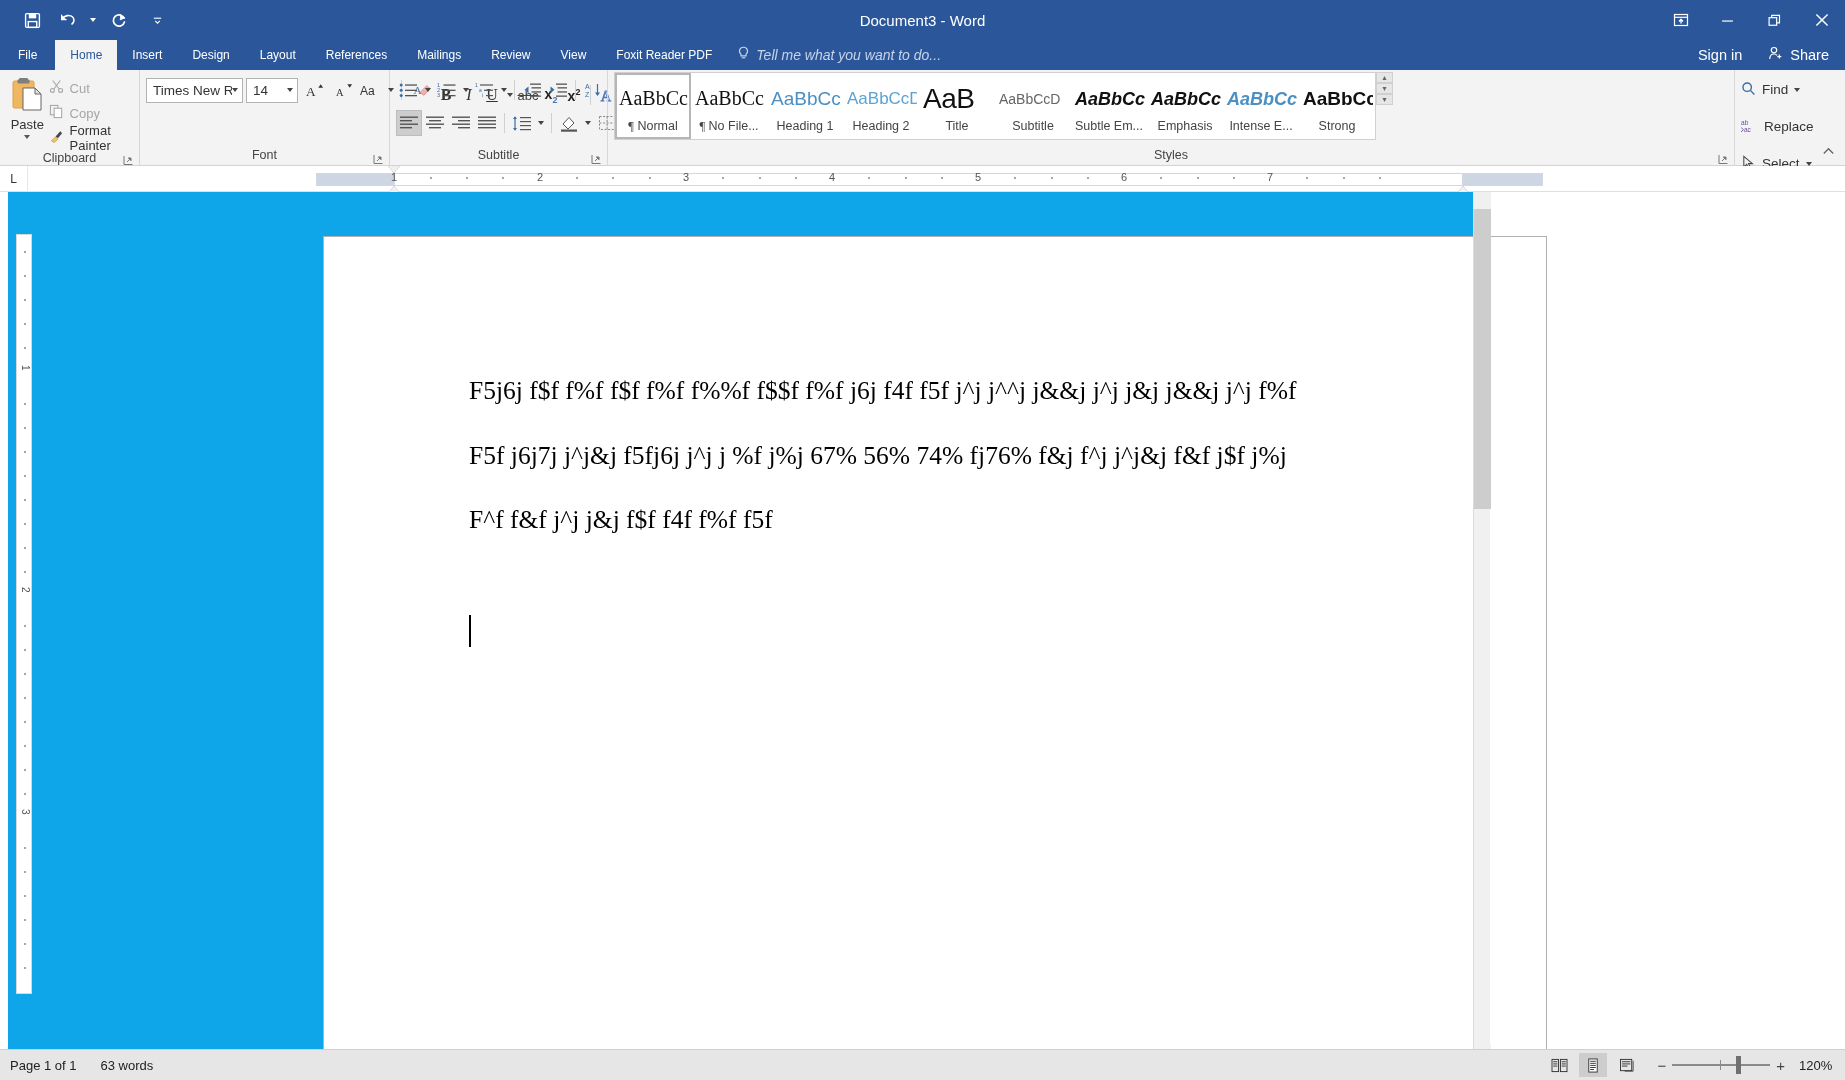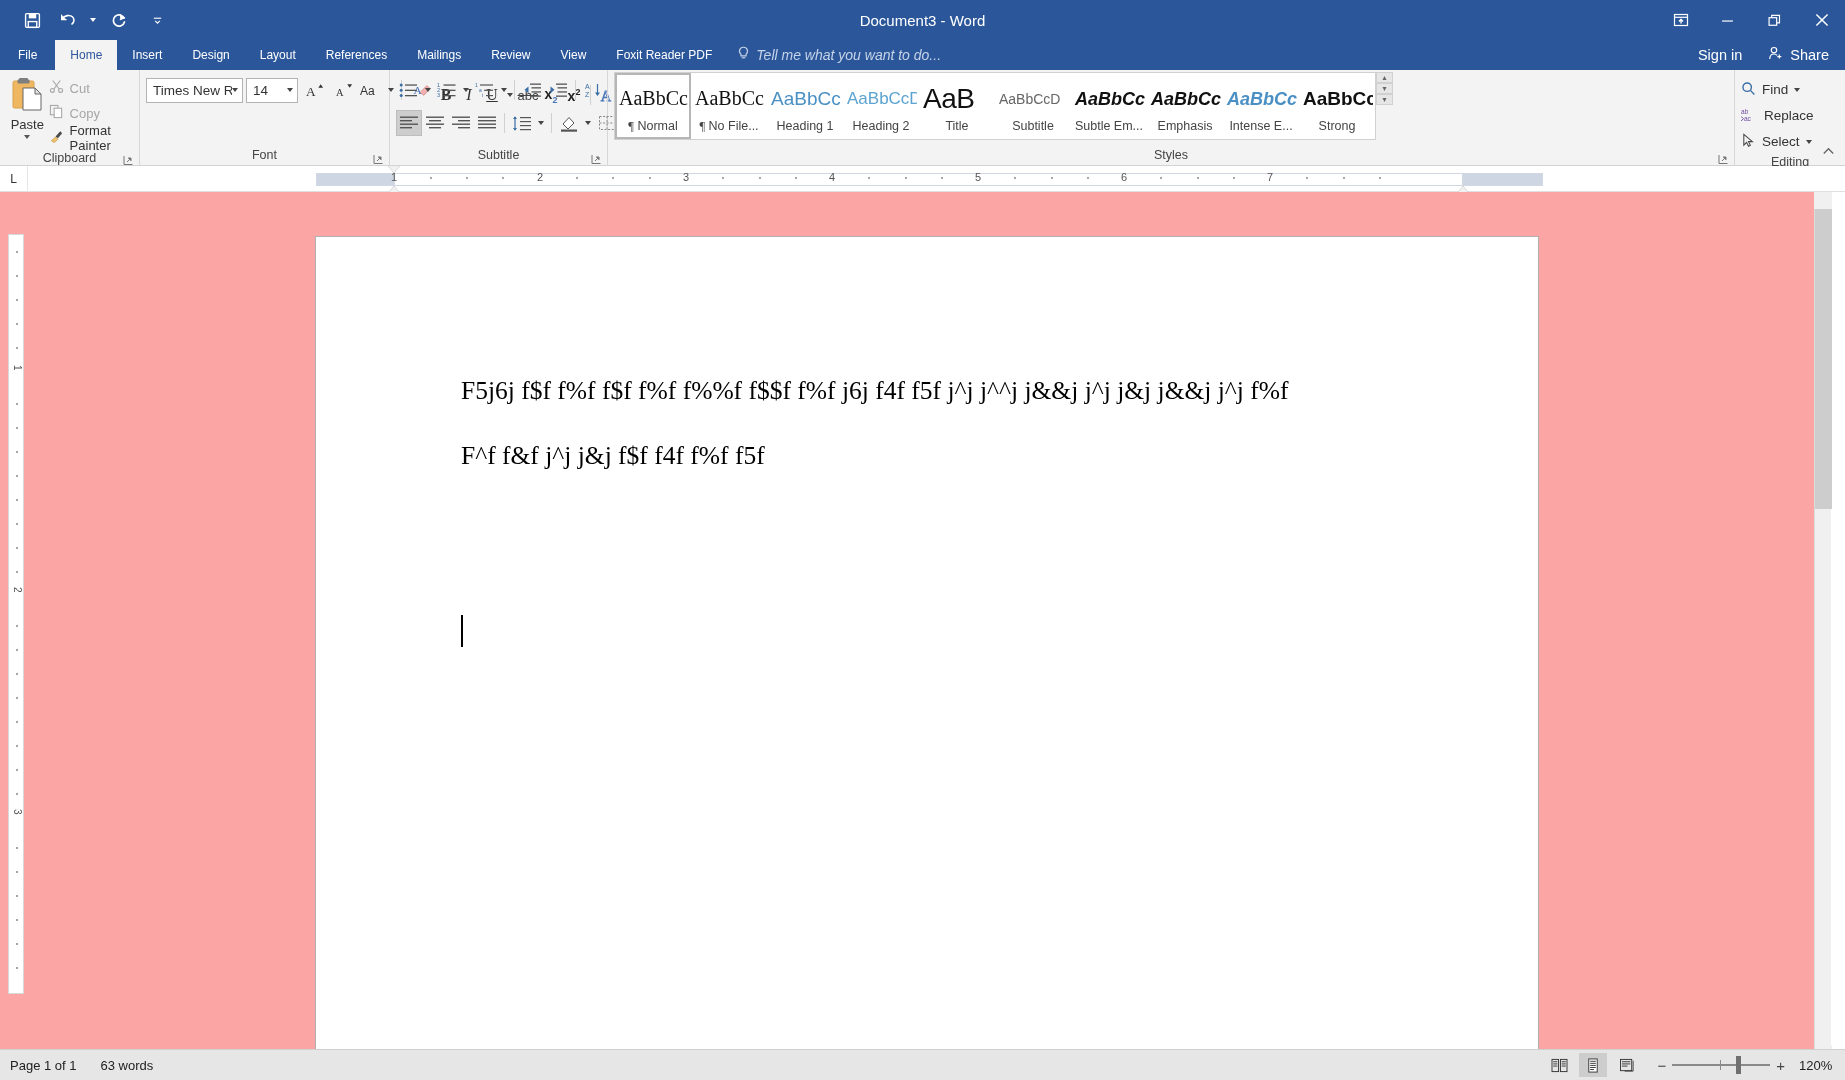--- a/index.html
+++ b/index.html
@@ -239,22 +239,22 @@
   }
   .im-bot {
     border-left: 6px solid transparent; border-right: 6px solid transparent;
     border-bottom: 7px solid #f0f0f0;
     filter: drop-shadow(0 0 0.5px #777);
     top: 16px;
   }
 
   
   .workspace {
-    position: absolute; top: 192px; left: 0; width: 1831px; height: 870px;
-    background: #fca5a5;
+    position: absolute; top: 192px; left: 8px; width: 1482px; height: 870px;
+    background: #0ea5e9;
   }
   .vruler {
     position: absolute; left: 8px; top: 42px; width: 16px; height: 760px;
     background: #fff; border: 1px solid #d8d8d8;
   }
   .vr-dot {
     position: absolute; left: 7px; width: 2px; height: 2px;
     background: #888; border-radius: 50%;
   }
   .vr-num {
@@ -824,21 +824,21 @@
           <svg width="11" height="11" viewBox="0 0 11 11" stroke="#777" fill="none" stroke-width="1">
             <polyline points="1,1 1,9.5 9.5,9.5"></polyline>
               <polyline points="4,7 8,3"></polyline>
               <polyline points="8,6 8,3 5,3" fill="#777" stroke="#777"></polyline>
           </svg>
         </span>
       </div>
     </div>
 
     <div class="rgroup g-edit">
-      <div class="rgroup-body" style="flex-direction:column;padding-top:8px;gap:3px;">
+      <div class="rgroup-body" style="flex-direction:column;padding-top:8px;gap:14px;">
         <div class="edit-item">
           <span>
             <svg width="15" height="15" viewBox="0 0 16 16" fill="none" stroke="#3a6ea5" stroke-width="1.5">
               <circle cx="6.6" cy="6.6" r="4.5"></circle>
                 <line x1="10" y1="10" x2="14.3" y2="14.3"></line>
             </svg>
           </span>
           <span>Find</span>
           <span class="caret-dn" style="border-top-color:#444;"></span>
         </div>
@@ -948,20 +948,21 @@
       <div class="vr-dot" style="top:636px;"></div>
     <div class="vr-dot" style="top:660px;"></div>
       <div class="vr-dot" style="top:684px;"></div>
     <div class="vr-dot" style="top:708px;"></div>
       <div class="vr-dot" style="top:732px;"></div>
   </div>
 
   <div class="page">
     <div class="doc-body">
       <div class="docline">F5j6j f$f f%f f$f f%f f%%f f$$f f%f j6j f4f f5f j^j j^^j j&amp;&amp;j j^j j&amp;j j&amp;&amp;j j^j f%f</div>
+      <div class="docline">F5f j6j7j j^j&amp;j f5fj6j j^j j %f j%j 67% 56% 74% fj76% f&amp;j f^j j^j&amp;j f&amp;f j$f j%j</div>
       <div class="docline">F^f f&amp;f j^j j&amp;j f$f f4f f%f f5f</div>
     </div>
     <div class="caret-line"></div>
   </div>
 
   <div class="scrollbar-v">
     <div class="sb-arrow">▲</div>
     <div class="sb-thumb"></div>
     <div class="sb-arrow bottom">▼</div>
   </div>

